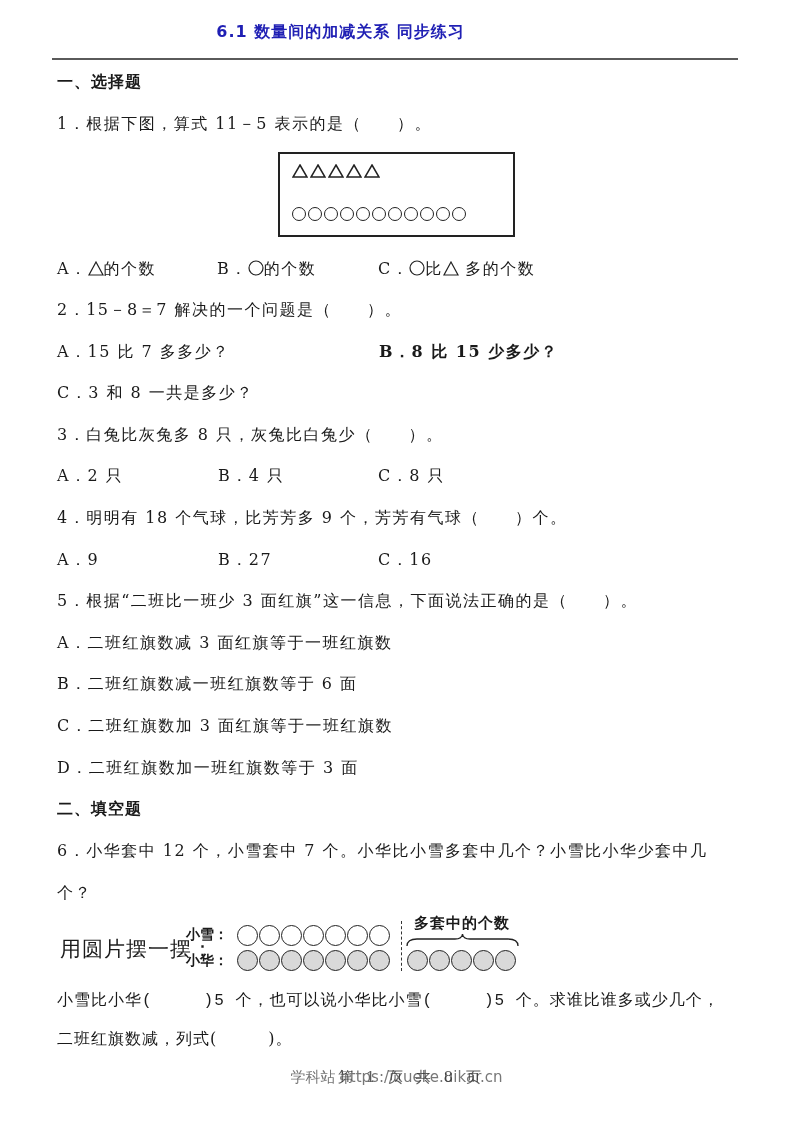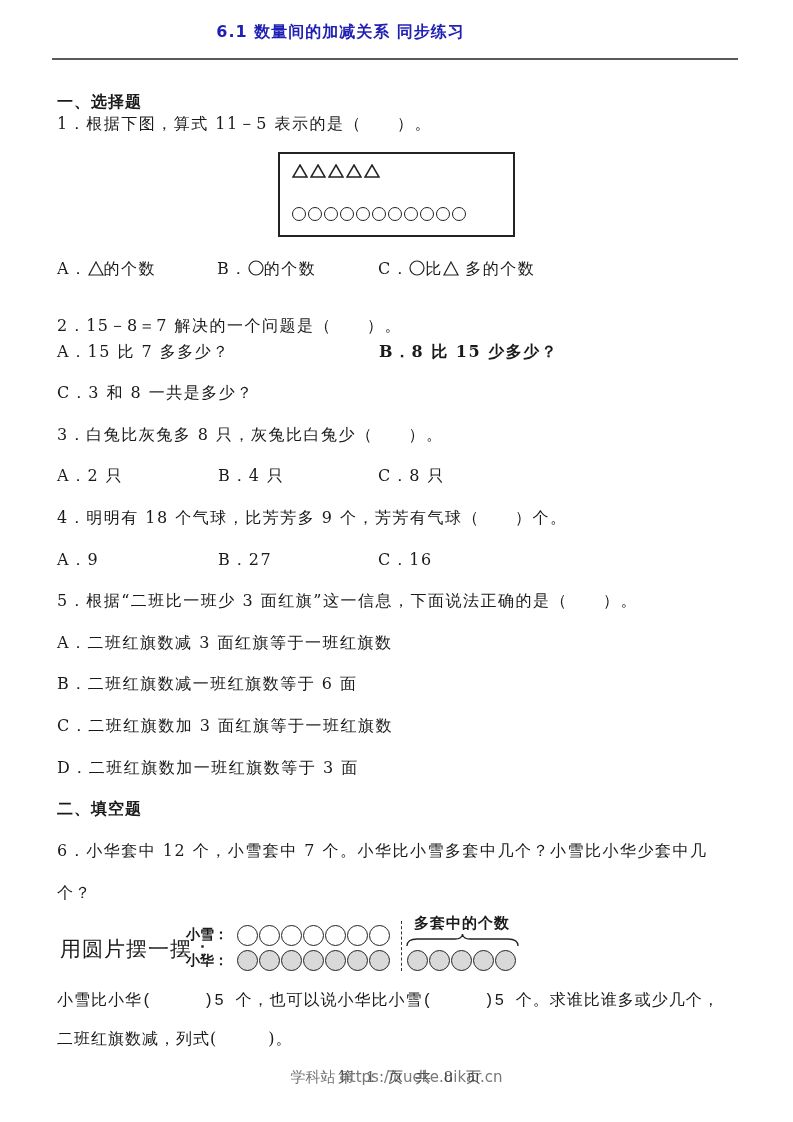--- a/index.html
+++ b/index.html
@@ -46,21 +46,21 @@
     font-family: "DejaVu Sans", "Liberation Sans", sans-serif; font-size: 15px; color: #777;
   }
   .footer .overlay { position: absolute; left: 338px; top: 0; color: #333; font-family: "DejaVu Serif", serif; letter-spacing: 4px; opacity: 0.8; }
 </style>
 </head>
 <body>
 
 <div class="title">6.1  数量间的加减关系  同步练习</div>
 <div class="rule"></div>
 
-<div class="line section" style="top:72px;margin-top:20px;">一、选择题</div>
+<div class="line section" style="top:72px;">一、选择题</div>
 
 <div class="line" style="top:114px;">1．根据下图，算式 11－5 表示的是（　　）。</div>
 <div class="figure-box">
   <div class="tri-row">
     <svg class="tri" viewBox="0 0 16 14">
         <polygon points="8,1 15,13 1,13" fill="none" stroke="#222" stroke-width="1.5"></polygon>
       </svg>
     <svg class="tri" viewBox="0 0 16 14">
         <polygon points="8,1 15,13 1,13" fill="none" stroke="#222" stroke-width="1.5"></polygon>
       </svg>
@@ -101,21 +101,21 @@
   </span>
   <span class="opt" style="left:321px;">
     <span>C．</span><svg class="inline-sym" width="16" height="16" viewBox="0 0 16 16">
         <circle cx="8" cy="8" r="7" fill="none" stroke="#222" stroke-width="1.2"></circle>
       </svg><span>比</span><svg class="inline-sym" width="16" height="15" viewBox="0 0 16 15">
         <polygon points="8,1 15,14 1,14" fill="none" stroke="#222" stroke-width="1.2"></polygon>
       </svg><span> 多的个数</span>
   </span>
 </div>
 
-<div class="line" style="top:316px;">2．15－8＝7 解决的一个问题是（　　）。</div>
+<div class="line" style="top:300px;">2．15－8＝7 解决的一个问题是（　　）。</div>
 <div class="line" style="top:342px;">A．15 比 7 多多少？</div>
 <div class="line" style="top:342px; left:379px;font-weight:bold;">B．8 比 15 少多少？</div>
 <div class="line" style="top:383px;">C．3 和 8 一共是多少？</div>
 
 <div class="line" style="top:425px;">3．白兔比灰兔多 8 只，灰兔比白兔少（　　）。</div>
 <div class="line" style="top:466px;">A．2 只</div>
 <div class="line" style="top:466px; left:218px;">B．4 只</div>
 <div class="line" style="top:466px; left:378px;">C．8 只</div>
 
 <div class="line" style="top:508px;">4．明明有 18 个气球，比芳芳多 9 个，芳芳有气球（　　）个。</div>

